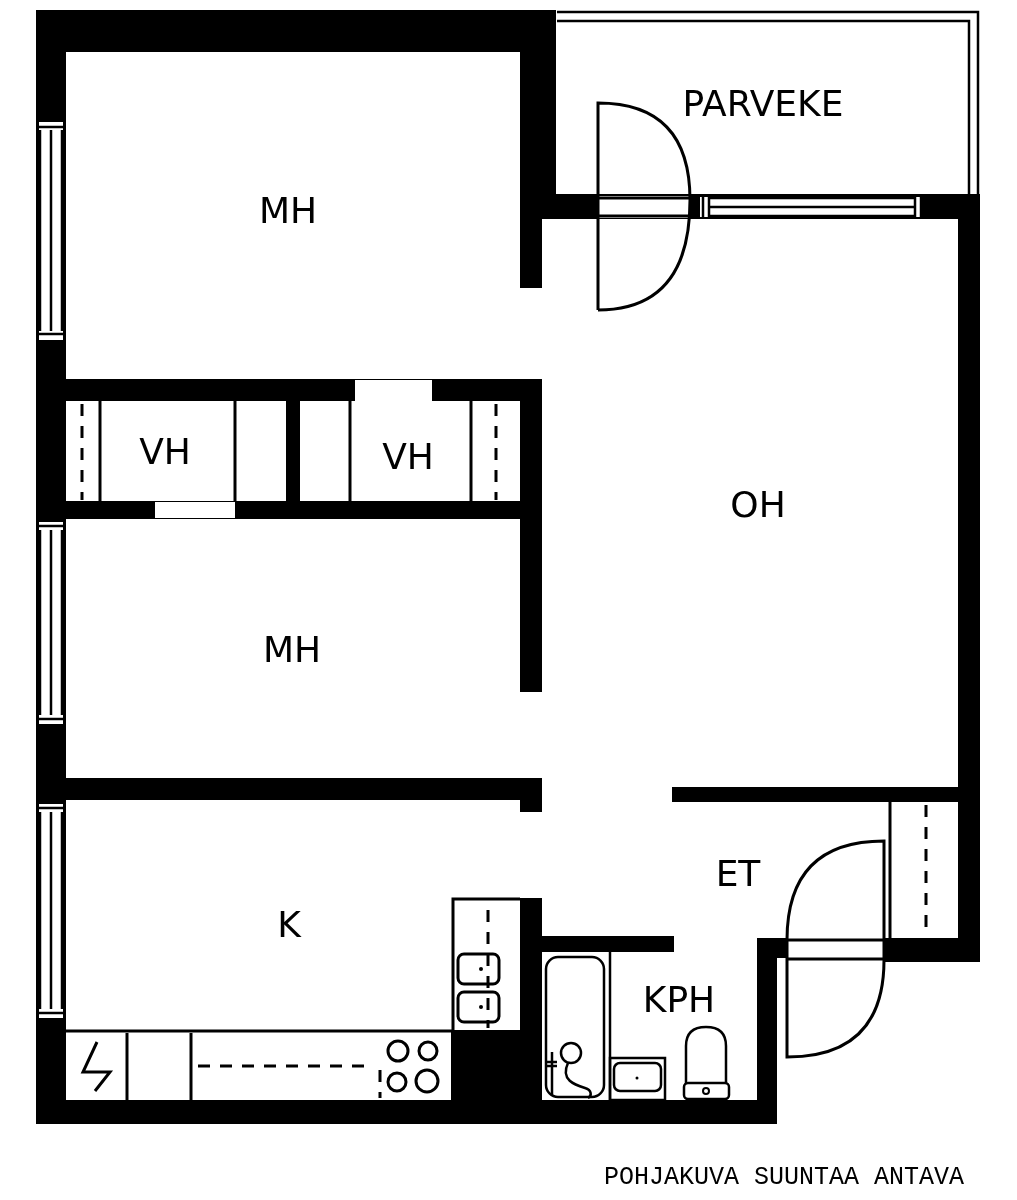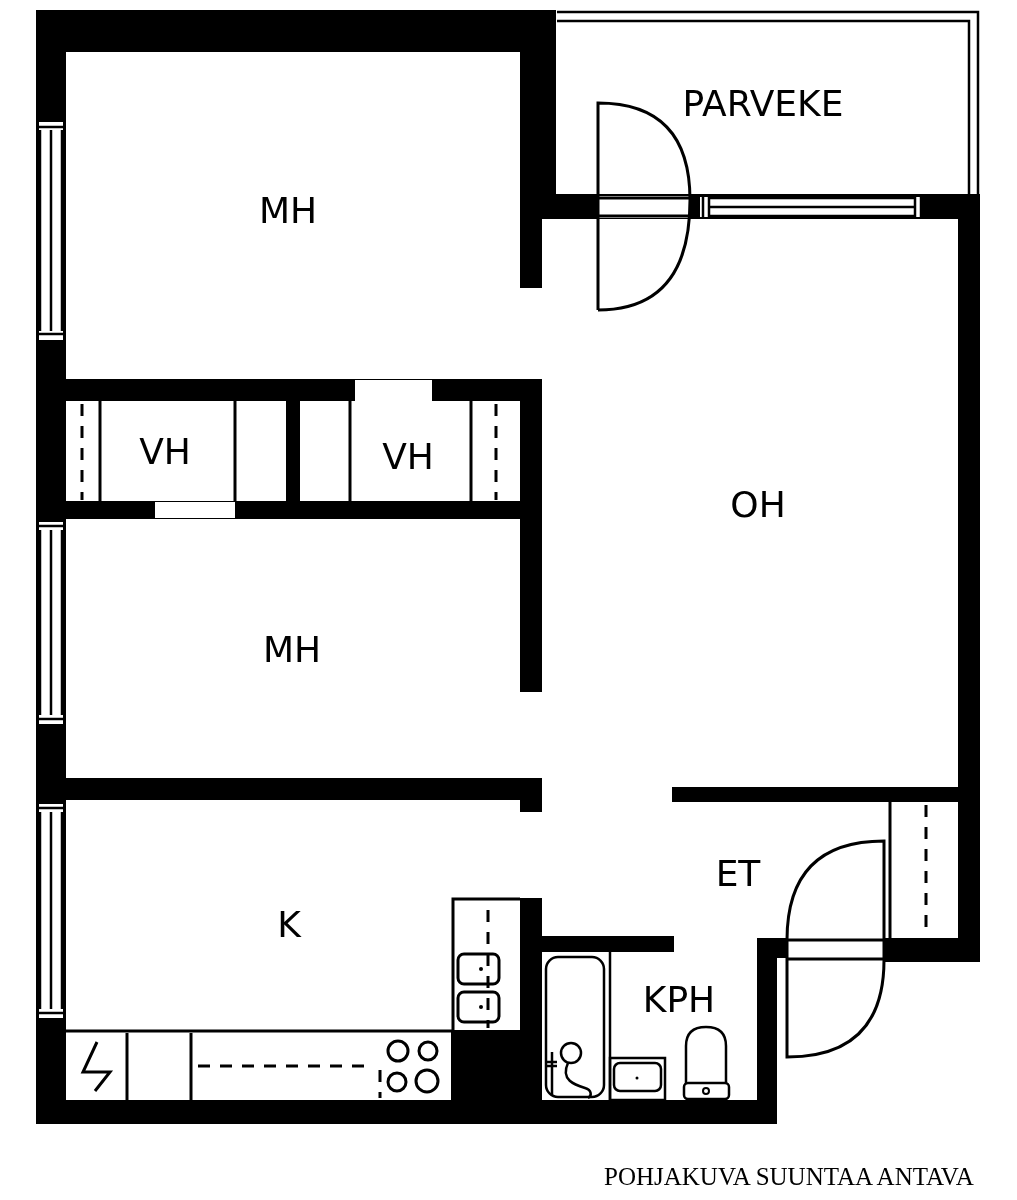--- a/index.html
+++ b/index.html
@@ -4,21 +4,21 @@
 <style>
   html, body { margin: 0; padding: 0; background: #ffffff; }
   body { width: 1017px; height: 1200px; position: relative; overflow: hidden; font-family: "DejaVu Sans", sans-serif; }
   #plan { position: absolute; left: 0; top: 0; width: 1017px; height: 1200px; }
   .wall { fill: #000000; }
   .line { fill: none; stroke: #000000; stroke-width: 3; }
   .thin { fill: none; stroke: #000000; stroke-width: 2.5; }
   .dash { fill: none; stroke: #000000; stroke-width: 3; stroke-dasharray: 12 10; }
   .white { fill: #ffffff; }
   .room-label { font-family: "DejaVu Sans", sans-serif; font-size: 36px; fill: #000000; }
-  .caption { position: absolute; left: 604px; top: 1163px; font-family: Liberation Serif, serif; font-size: 25px; color: #000000; white-space: nowrap; }
+  .caption { position: absolute; left: 604px; top: 1163px; font-family: Liberation Mono, monospace; font-size: 25px; color: #000000; white-space: nowrap; }
 </style>
 </head>
 <body>
 
 <svg id="plan" viewBox="0 0 1017 1200" xmlns="http://www.w3.org/2000/svg">
 
   <g>
 
     <rect class="wall" x="36" y="10" width="520" height="42"></rect>
 

